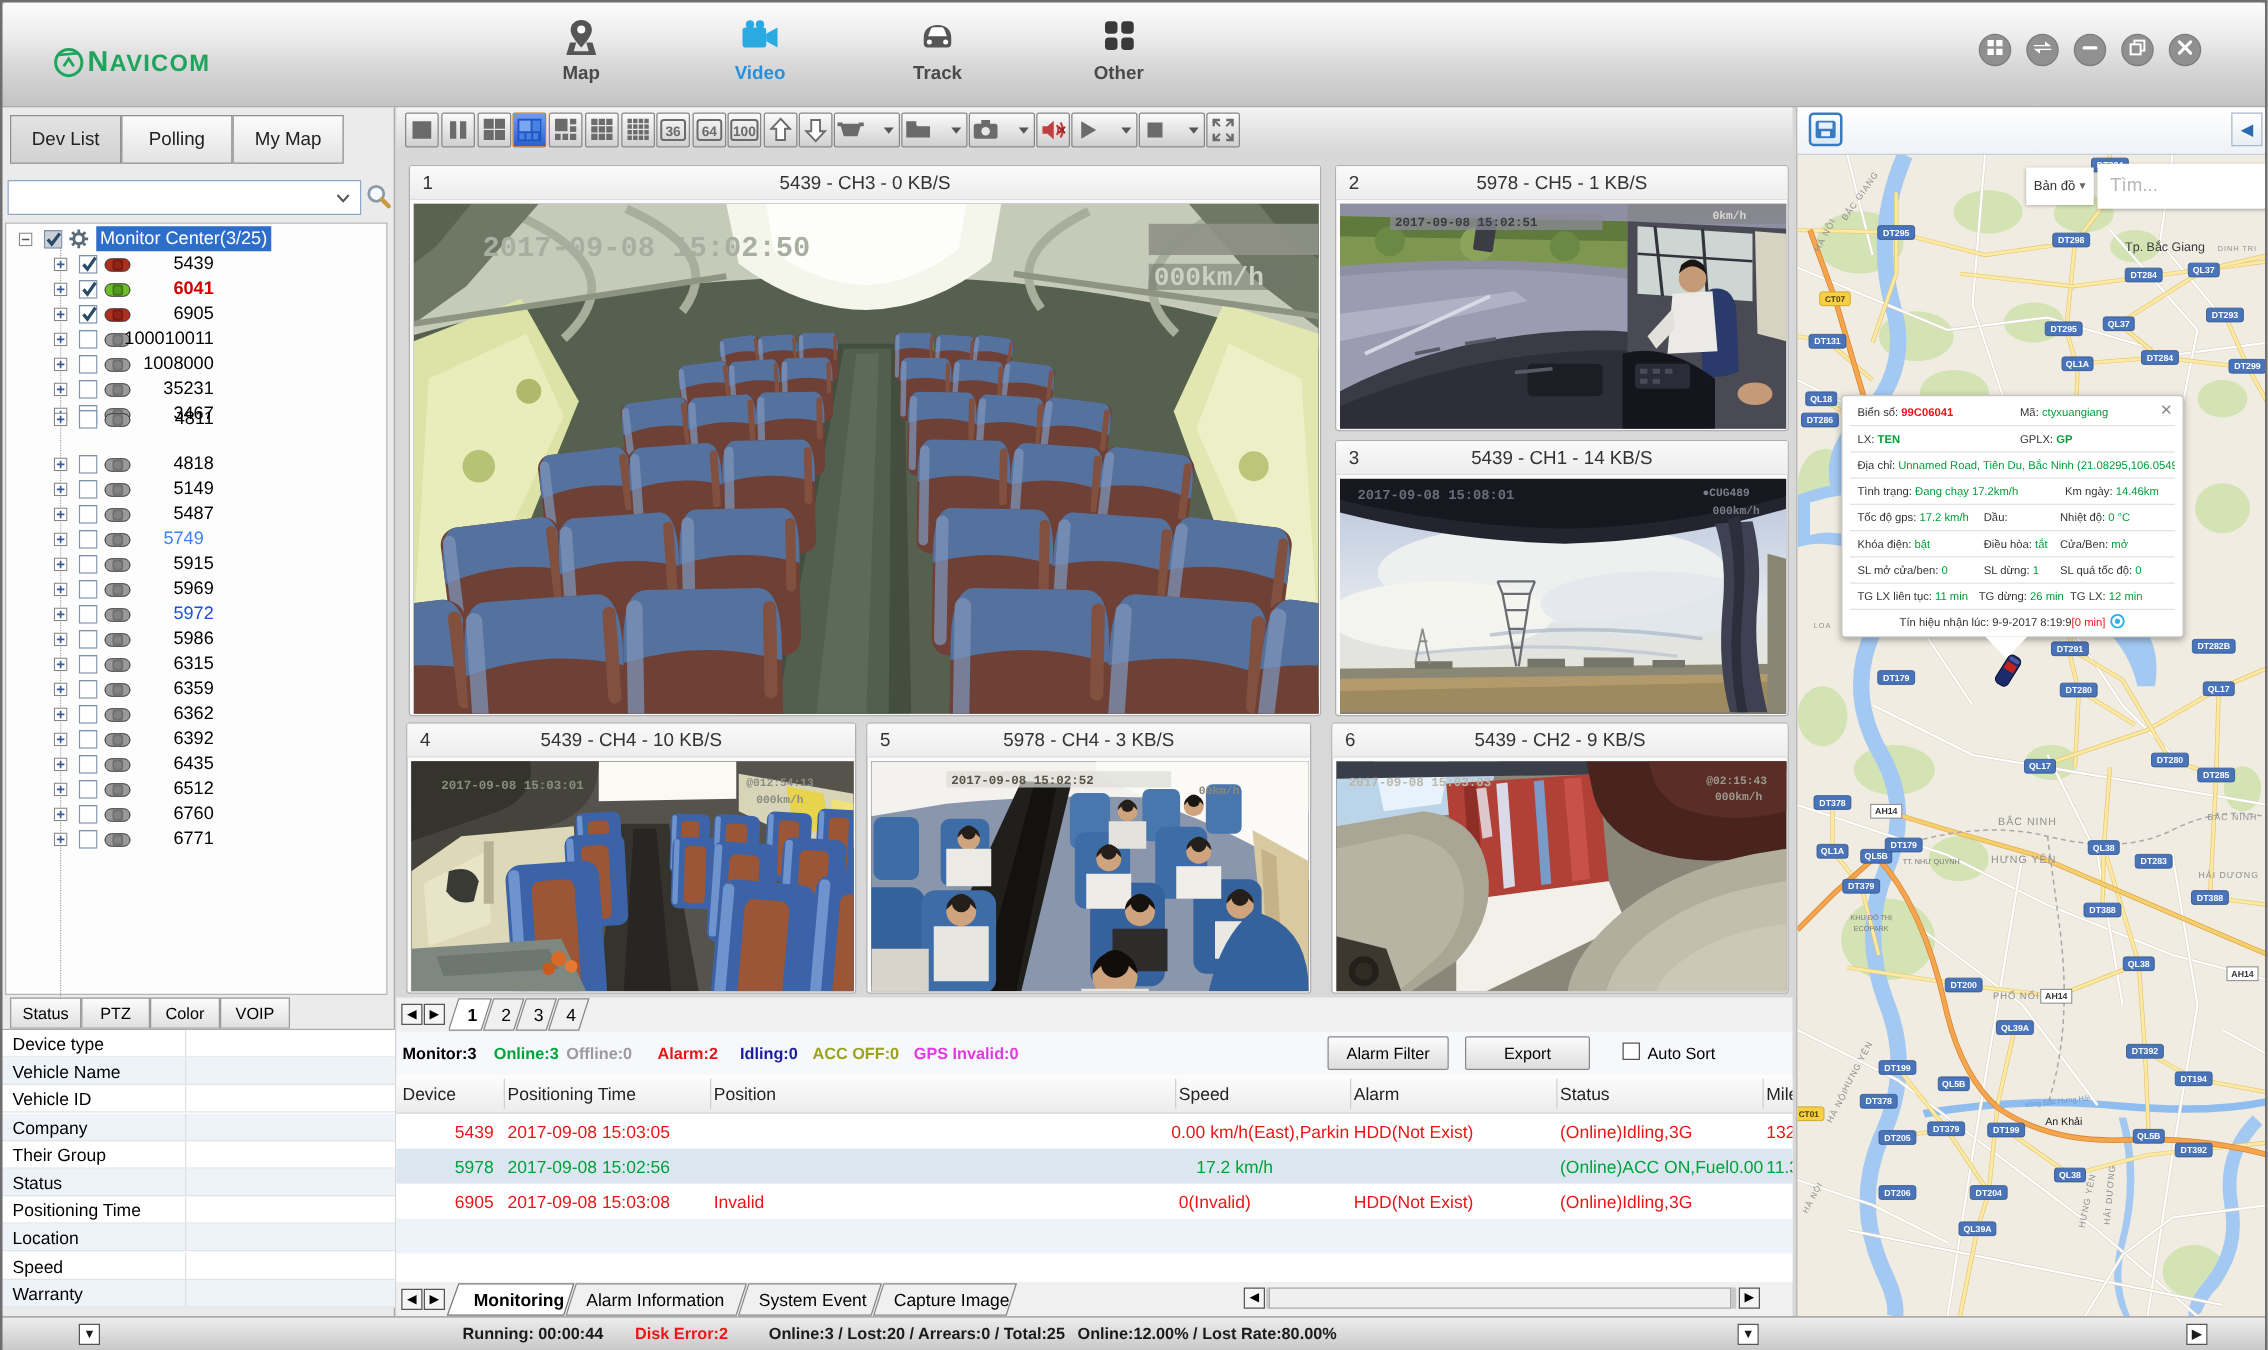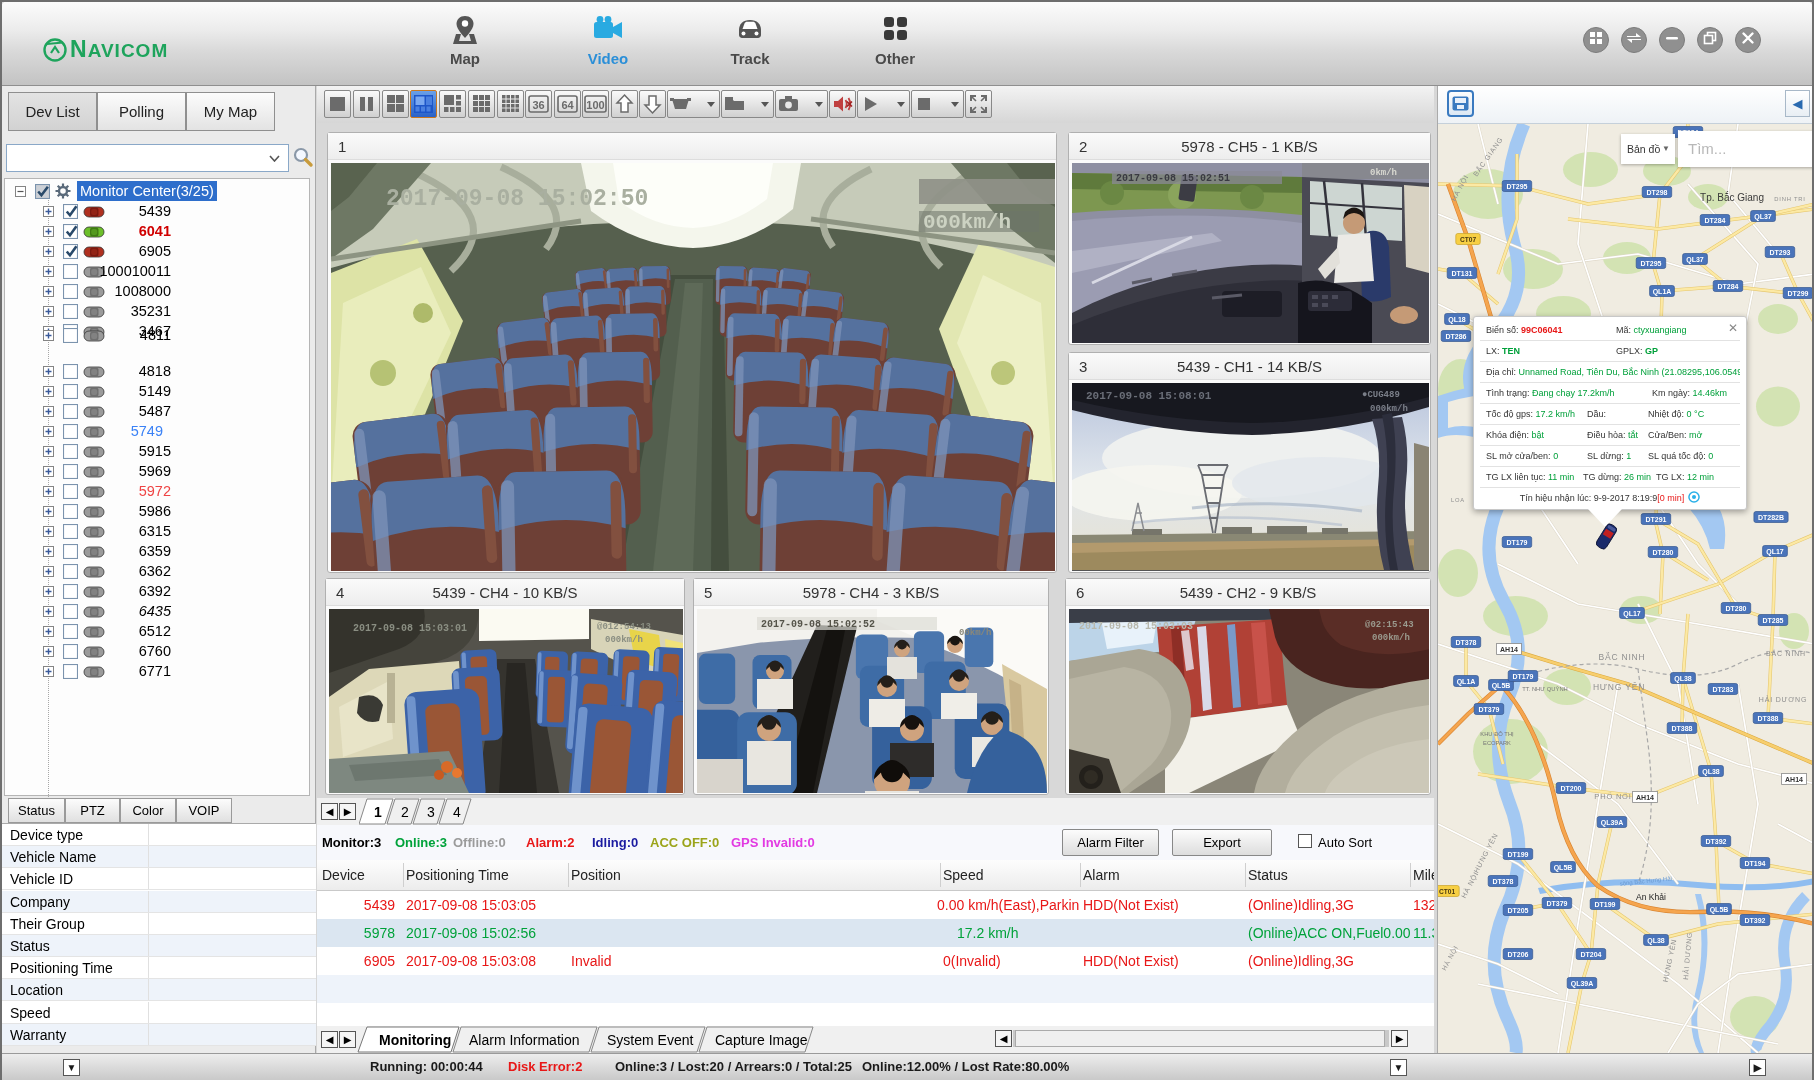--- a/index.html
+++ b/index.html
@@ -366,21 +366,21 @@
             <path d="M2.5 5.5 H8.5 M5.5 2.5 V8.5" stroke="#3a5a9a" stroke-width="1.4"></path>
           </svg>
           <svg width="15" height="15" viewBox="0 0 14 14" style="position:absolute;left:58px;top:3px">
             <rect x="0.5" y="0.5" width="13" height="13" fill="#fff" stroke="#7b93ad"></rect>
           </svg>
           <svg width="22" height="13" viewBox="0 0 22 13" style="position:absolute;left:78px;top:4px">
             <rect x="1" y="2" width="20" height="10" rx="5" fill="#9a9a9a" stroke="#333" stroke-width="0.8"></rect>
             <rect x="7" y="2.5" width="8.5" height="9" rx="2.5" fill="#6f6f6f"></rect>
             <rect x="8.2" y="4" width="6" height="6" rx="2" fill="#9a9a9a" opacity="0.45"></rect>
           </svg>
-          <span class="tlabel" style="right:134px;color:#ef4444">5972</span>
+          <span class="tlabel" style="right:134px;color:#1d4ed8">5972</span>
         </div>
       <div class="trow" style="left:0;top:322px;width:300px;">
           <svg width="11" height="11" viewBox="0 0 11 11" style="position:absolute;left:38px;top:5px">
             <rect x="0.5" y="0.5" width="10" height="10" fill="#fff" stroke="#848484"></rect>
             <path d="M2.5 5.5 H8.5 M5.5 2.5 V8.5" stroke="#3a5a9a" stroke-width="1.4"></path>
           </svg>
           <svg width="15" height="15" viewBox="0 0 14 14" style="position:absolute;left:58px;top:3px">
             <rect x="0.5" y="0.5" width="13" height="13" fill="#fff" stroke="#7b93ad"></rect>
           </svg>
           <svg width="22" height="13" viewBox="0 0 22 13" style="position:absolute;left:78px;top:4px">
@@ -443,21 +443,21 @@
           <svg width="15" height="15" viewBox="0 0 14 14" style="position:absolute;left:58px;top:3px">
             <rect x="0.5" y="0.5" width="13" height="13" fill="#fff" stroke="#7b93ad"></rect>
           </svg>
           <svg width="22" height="13" viewBox="0 0 22 13" style="position:absolute;left:78px;top:4px">
             <rect x="1" y="2" width="20" height="10" rx="5" fill="#9a9a9a" stroke="#333" stroke-width="0.8"></rect>
             <rect x="7" y="2.5" width="8.5" height="9" rx="2.5" fill="#6f6f6f"></rect>
             <rect x="8.2" y="4" width="6" height="6" rx="2" fill="#9a9a9a" opacity="0.45"></rect>
           </svg>
           <span class="tlabel" style="right:134px;color:#000">6392</span>
         </div>
-      <div class="trow" style="left:0;top:422px;width:300px;font-style:italic;">
+      <div class="trow" style="left:0;top:422px;width:300px;">
           <svg width="11" height="11" viewBox="0 0 11 11" style="position:absolute;left:38px;top:5px">
             <rect x="0.5" y="0.5" width="10" height="10" fill="#fff" stroke="#848484"></rect>
             <path d="M2.5 5.5 H8.5 M5.5 2.5 V8.5" stroke="#3a5a9a" stroke-width="1.4"></path>
           </svg>
           <svg width="15" height="15" viewBox="0 0 14 14" style="position:absolute;left:58px;top:3px">
             <rect x="0.5" y="0.5" width="13" height="13" fill="#fff" stroke="#7b93ad"></rect>
           </svg>
           <svg width="22" height="13" viewBox="0 0 22 13" style="position:absolute;left:78px;top:4px">
             <rect x="1" y="2" width="20" height="10" rx="5" fill="#9a9a9a" stroke="#333" stroke-width="0.8"></rect>
             <rect x="7" y="2.5" width="8.5" height="9" rx="2.5" fill="#6f6f6f"></rect>
@@ -660,20 +660,21 @@
         <path d="M88 1 L112 1 L104 26 L80 26 Z" fill="none" stroke="#888"></path>
         <text x="15" y="19" font-size="14" font-weight="bold" fill="#000">1</text>
         <text x="42" y="19" font-size="14" fill="#000">2</text>
         <text x="68" y="19" font-size="14" fill="#000">3</text>
         <text x="94" y="19" font-size="14" fill="#000">4</text>
       </svg>
     </div>
     <div class="vcell abs" style="left:10px;top:46px;width:730px;height:441px;">
         <div class="vhead">
           <span class="vnum">1</span>
+          <span class="vtitle">5439 - CH3 - 0 KB/S</span>
         </div>
         <div class="vimg" style="left:3px;top:30px;width:724px;height:408px;"><svg width="724" height="408" viewBox="0 0 724 408">
             <rect width="724" height="408" fill="#56604e"></rect>
             <path d="M0 0 L724 0 L724 115 Q560 58 362 58 Q164 58 0 105 Z" fill="#c6cbb9"></path>
             <path d="M80 8 Q180 52 120 108 M170 4 Q250 40 215 86 M540 6 Q470 40 502 84 M640 10 Q560 56 610 104" stroke="#a8ae9c" stroke-width="7" fill="none"></path>
             <path d="M250 0 L470 0 L462 46 Q415 84 362 85 Q308 84 260 48 Z" fill="#f4f6ec"></path>
             <path d="M282 0 L442 0 L436 36 Q400 64 362 65 Q322 64 288 38 Z" fill="#fdfef9"></path>
             <path d="M0 0 L100 0 L42 66 L0 96 Z" fill="#6e7864"></path>
             <path d="M724 0 L620 0 L672 60 L724 100 Z" fill="#6e7864"></path>
             <path d="M0 0 L46 0 L18 34 L0 48 Z" fill="#59634f"></path>

